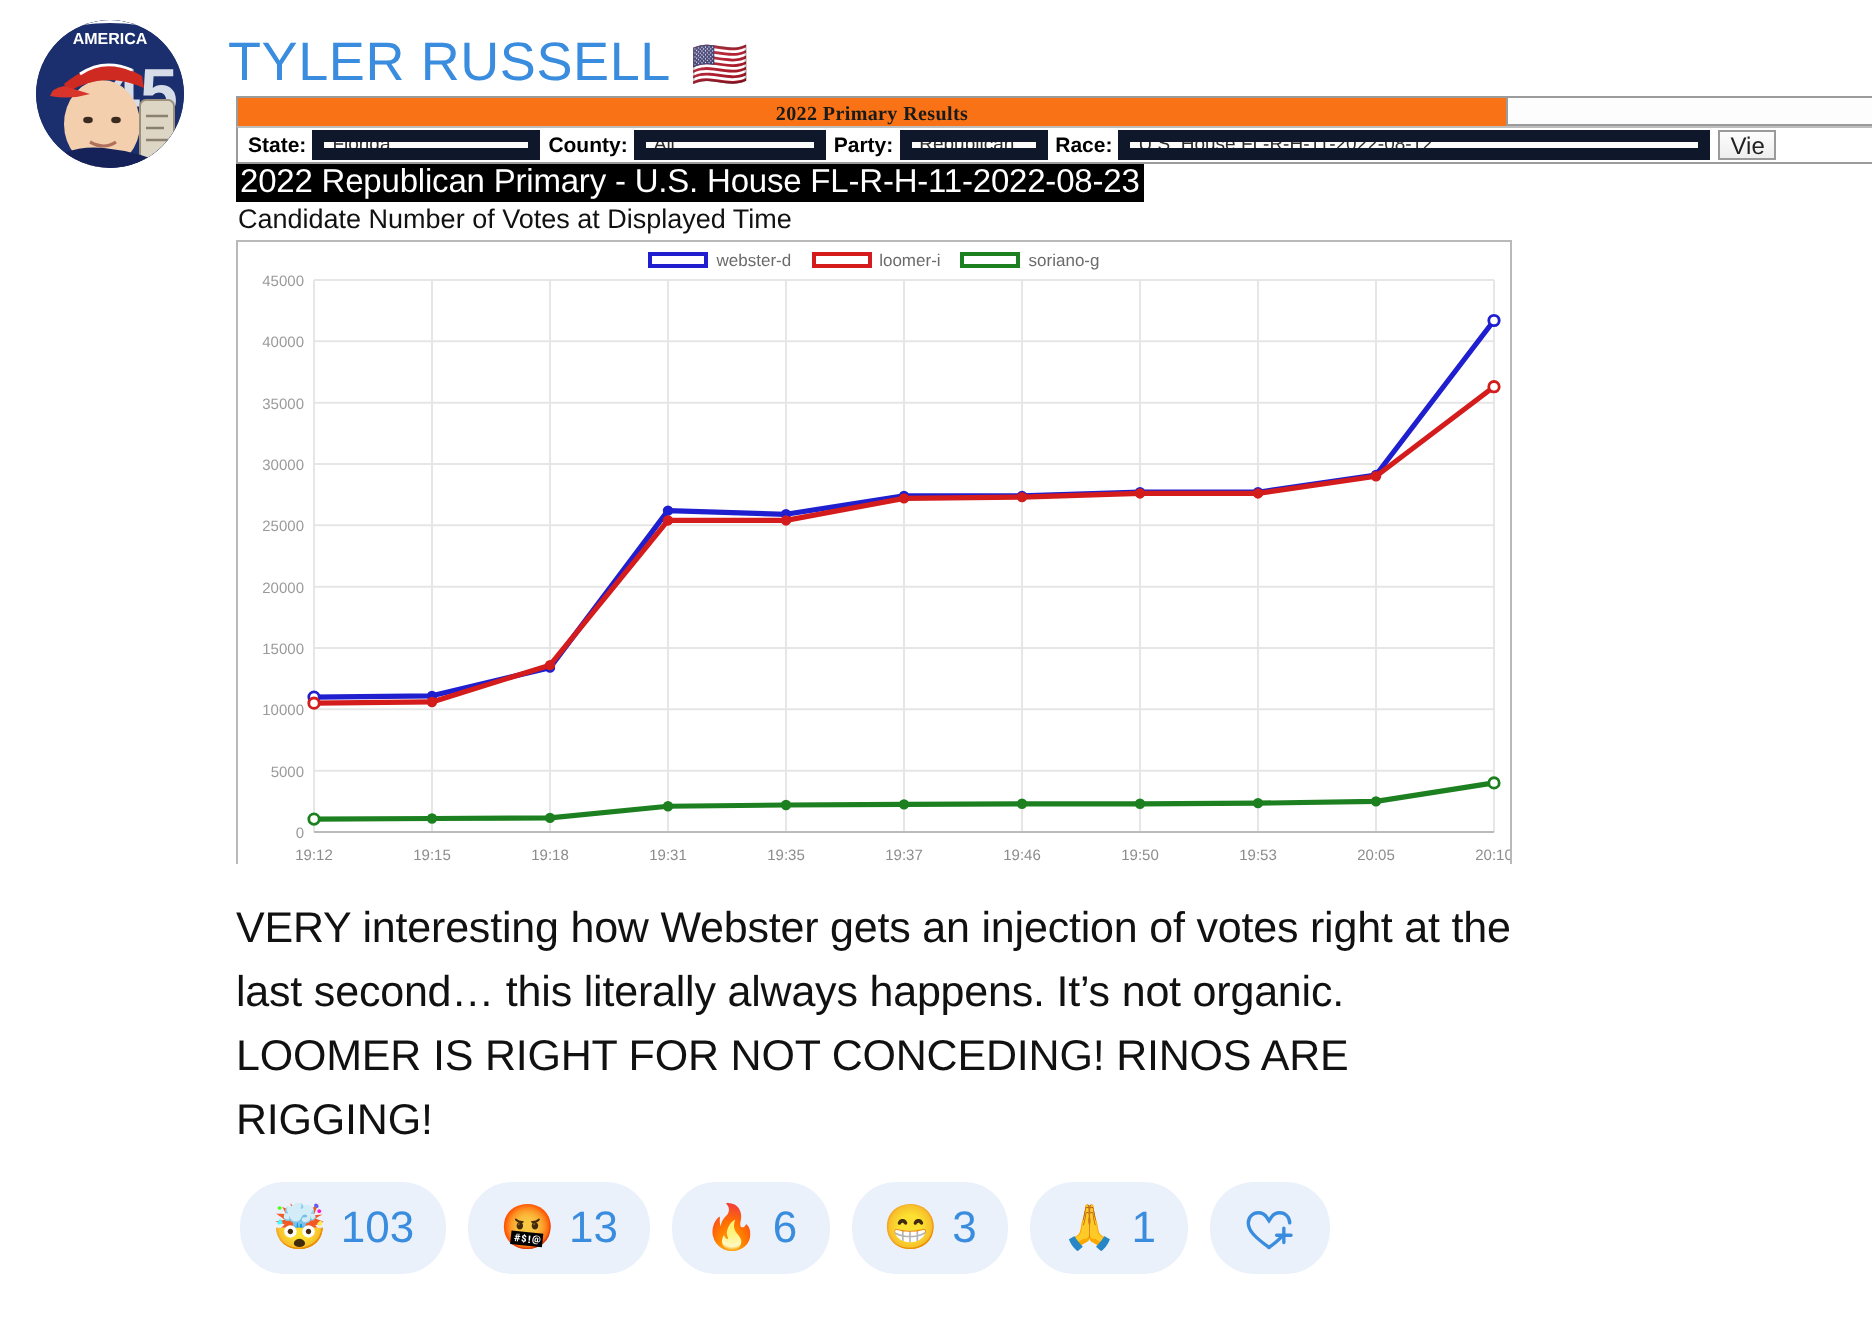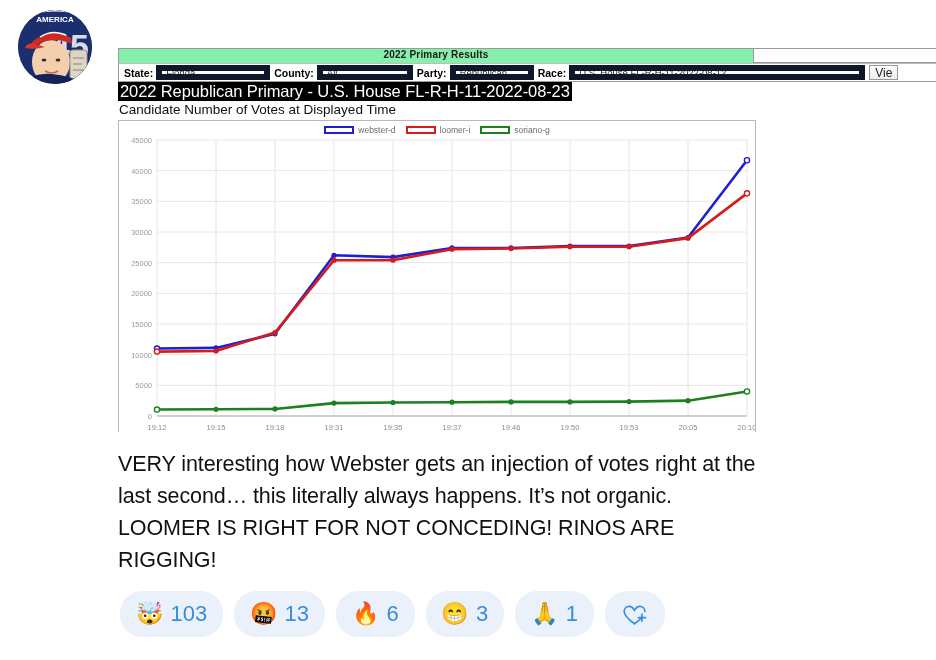--- a/index.html
+++ b/index.html
@@ -74,25 +74,26 @@
   .embed-inner {
     position: relative;
     width: 860px;
   }
 
   .app-titlebar {
     border: 1px solid #9b9b9b;
     border-bottom: none;
     height: 15px;
     display: flex;
-    align-items: flex-start;
+    align-items: flex-end;
     justify-content: center;
-    background: #86efac;
+    background: #f97316;
     width: 636px;
     box-sizing: border-box;
+    font-family: Liberation Serif, serif;
   }
   .app-title {
     font-size: 10px;
     font-weight: bold;
     color: #1a1a1a;
     letter-spacing: .2px;
   }
   .app-titlebar-right {
     position: absolute;
     left: 636px;
@@ -142,21 +143,21 @@
     position: absolute;
     right: 4px;
     top: 6px;
     width: 0; height: 0;
     border-left: 3.2px solid transparent;
     border-right: 3.2px solid transparent;
     border-top: 3.6px solid #222;
   }
   .sel-state { width: 114px; }
   .sel-county { width: 96px; }
-  .sel-party { width: 84px; }
+  .sel-party { width: 74px; }
   .sel-race { width: 296px; }
   .view-btn {
     height: 15px;
     border: 1px solid #9a9a9a;
     background: linear-gradient(#fdfdfd, #eeeeee);
     font-size: 12px;
     color: #222;
     display: flex;
     align-items: center;
     padding: 0 5px;
@@ -296,20 +297,24 @@
           <path d="M14 33 q-6 1 -7 5 q10 2 20 -1 z" fill="#d9342b"></path>
           <path d="M22 27 q12 -8 26 -2" stroke="#ffffff" stroke-width="1.4" fill="none"></path>
           <ellipse cx="26" cy="50" rx="2.4" ry="1.6" fill="#3a2a20"></ellipse>
           <ellipse cx="40" cy="50" rx="2.4" ry="1.6" fill="#3a2a20"></ellipse>
           <path d="M27 61 q7 4 13 0" stroke="#b0705c" stroke-width="1.6" fill="none"></path>
           <rect x="52" y="40" width="17" height="30" rx="3" fill="#ded6c4" stroke="#9a907c"></rect>
           <path d="M55 48 h11 M55 54 h9 M55 60 h11" stroke="#8a8070" stroke-width="1.2"></path>
           <path d="M0 74 q16 -12 34 -10 q20 2 40 12 z" fill="#15225a"></path>
         </g>
       </svg>
+    </div>
+    <div class="author-line">
+      <span class="author-name">TYLER RUSSELL</span>
+      <span class="author-flag">🇺🇸</span>
     </div>
   </div>
 
   <div class="embed">
     <div class="embed-inner">
 
       <div class="app-titlebar">
         <span class="app-title">2022 Primary Results</span>
       </div>
       <div class="app-titlebar-right"></div>

